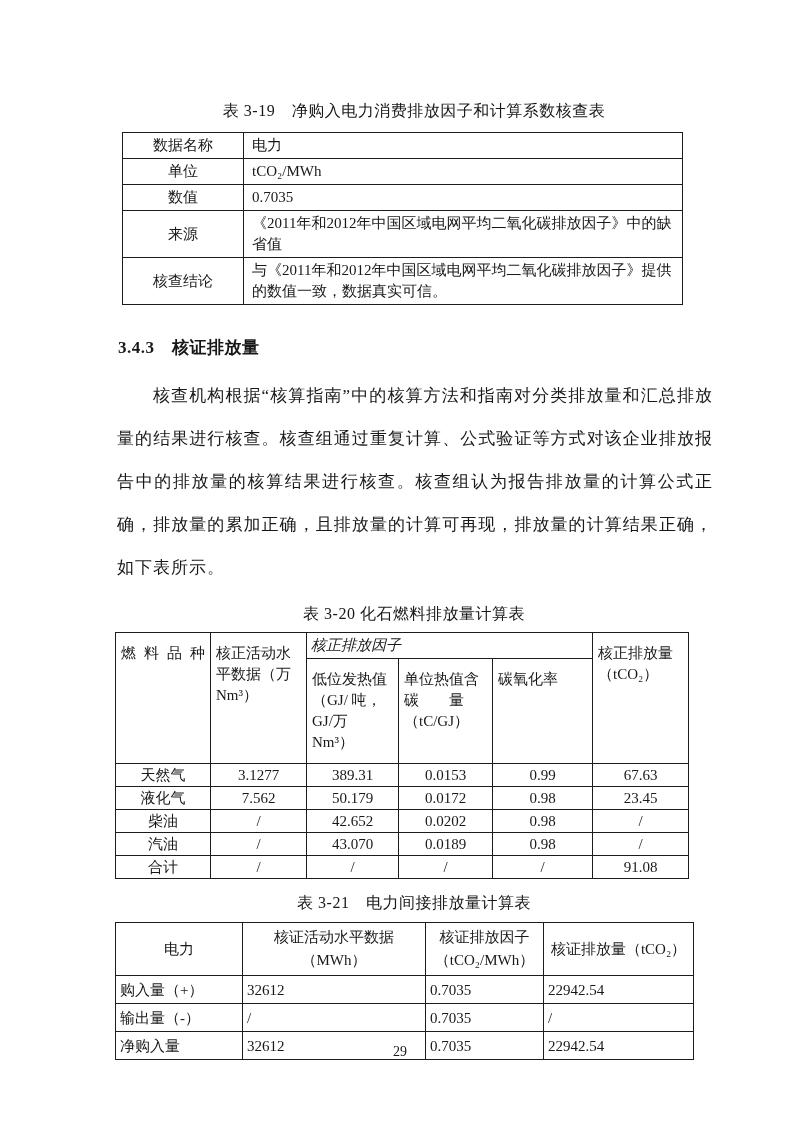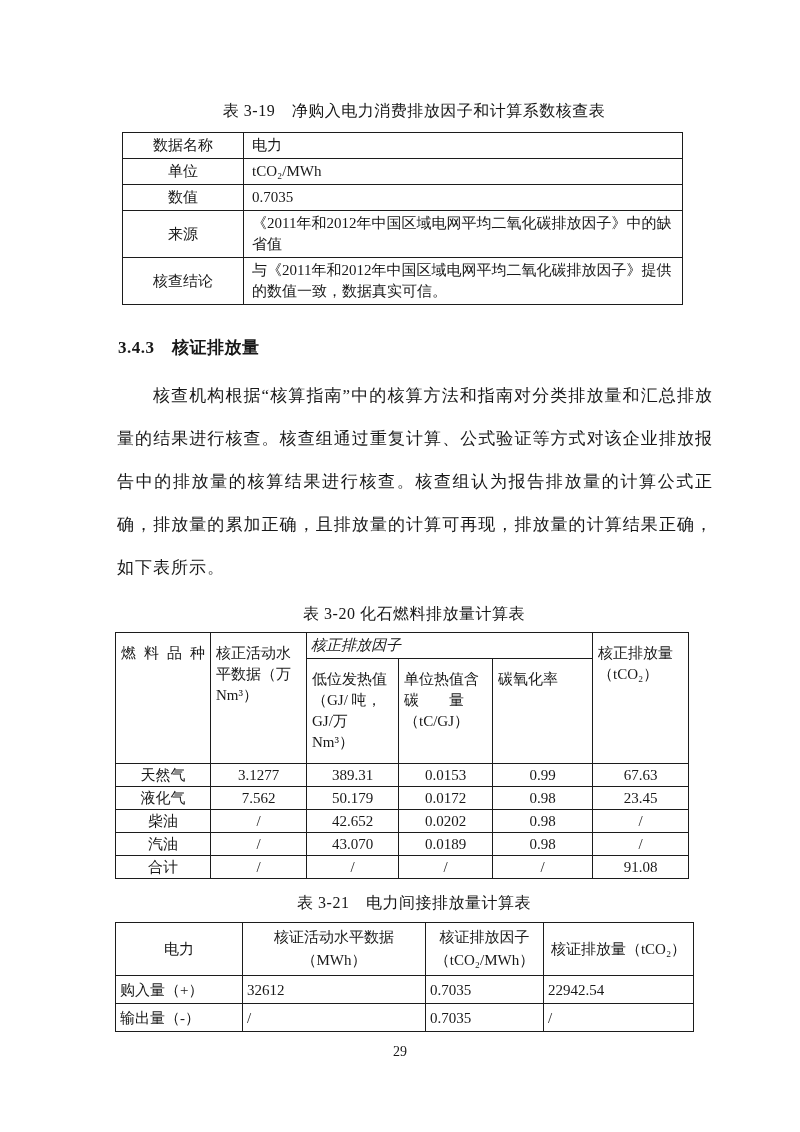--- a/index.html
+++ b/index.html
@@ -244,19 +244,25 @@
           <td>32612</td>
           <td>0.7035</td>
           <td>22942.54</td>
         </tr>
         <tr>
           <td>输出量（-）</td>
           <td>/</td>
           <td>0.7035</td>
           <td>/</td>
         </tr>
+        <tr>
+          <td>净购入量</td>
+          <td>32612</td>
+          <td>0.7035</td>
+          <td>22942.54</td>
+        </tr>
       </tbody>
     </table>
 
   </div>
 
   <div class="page-number">29</div>
 </div>
 
 </body></html>

